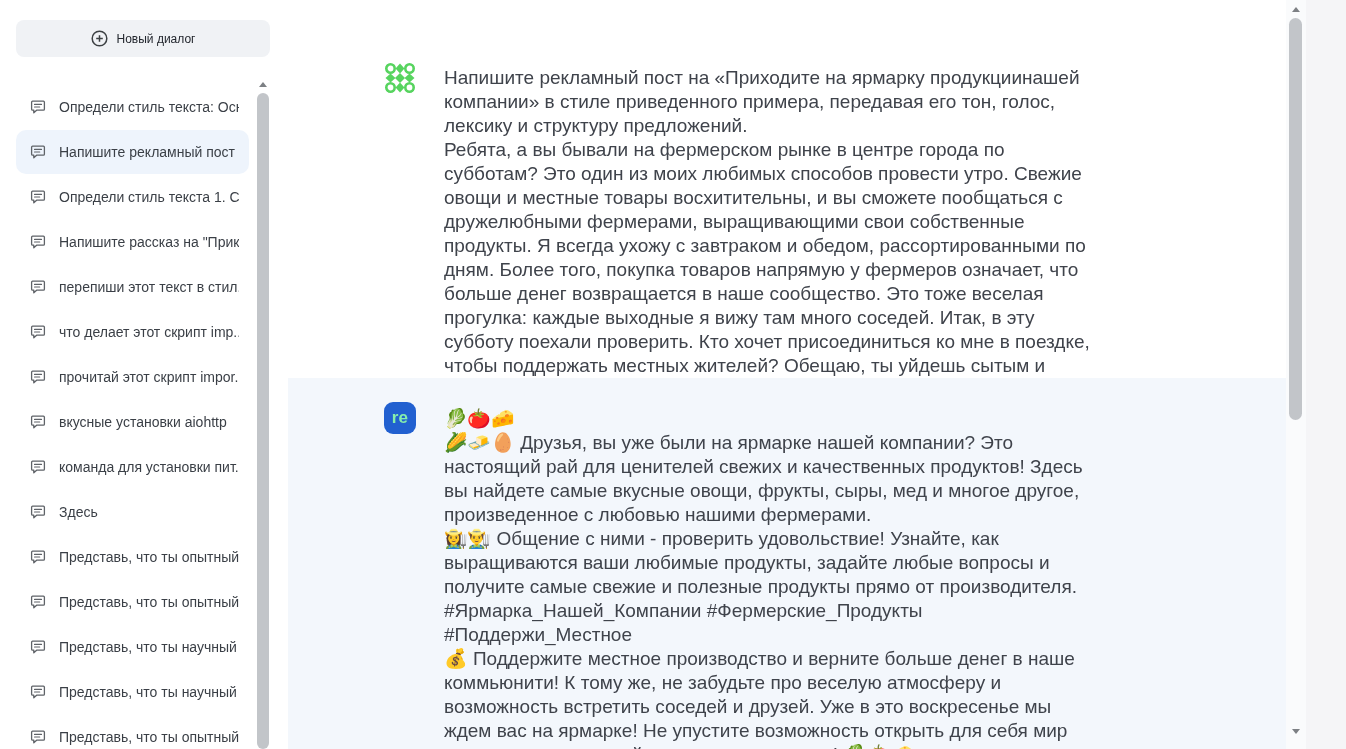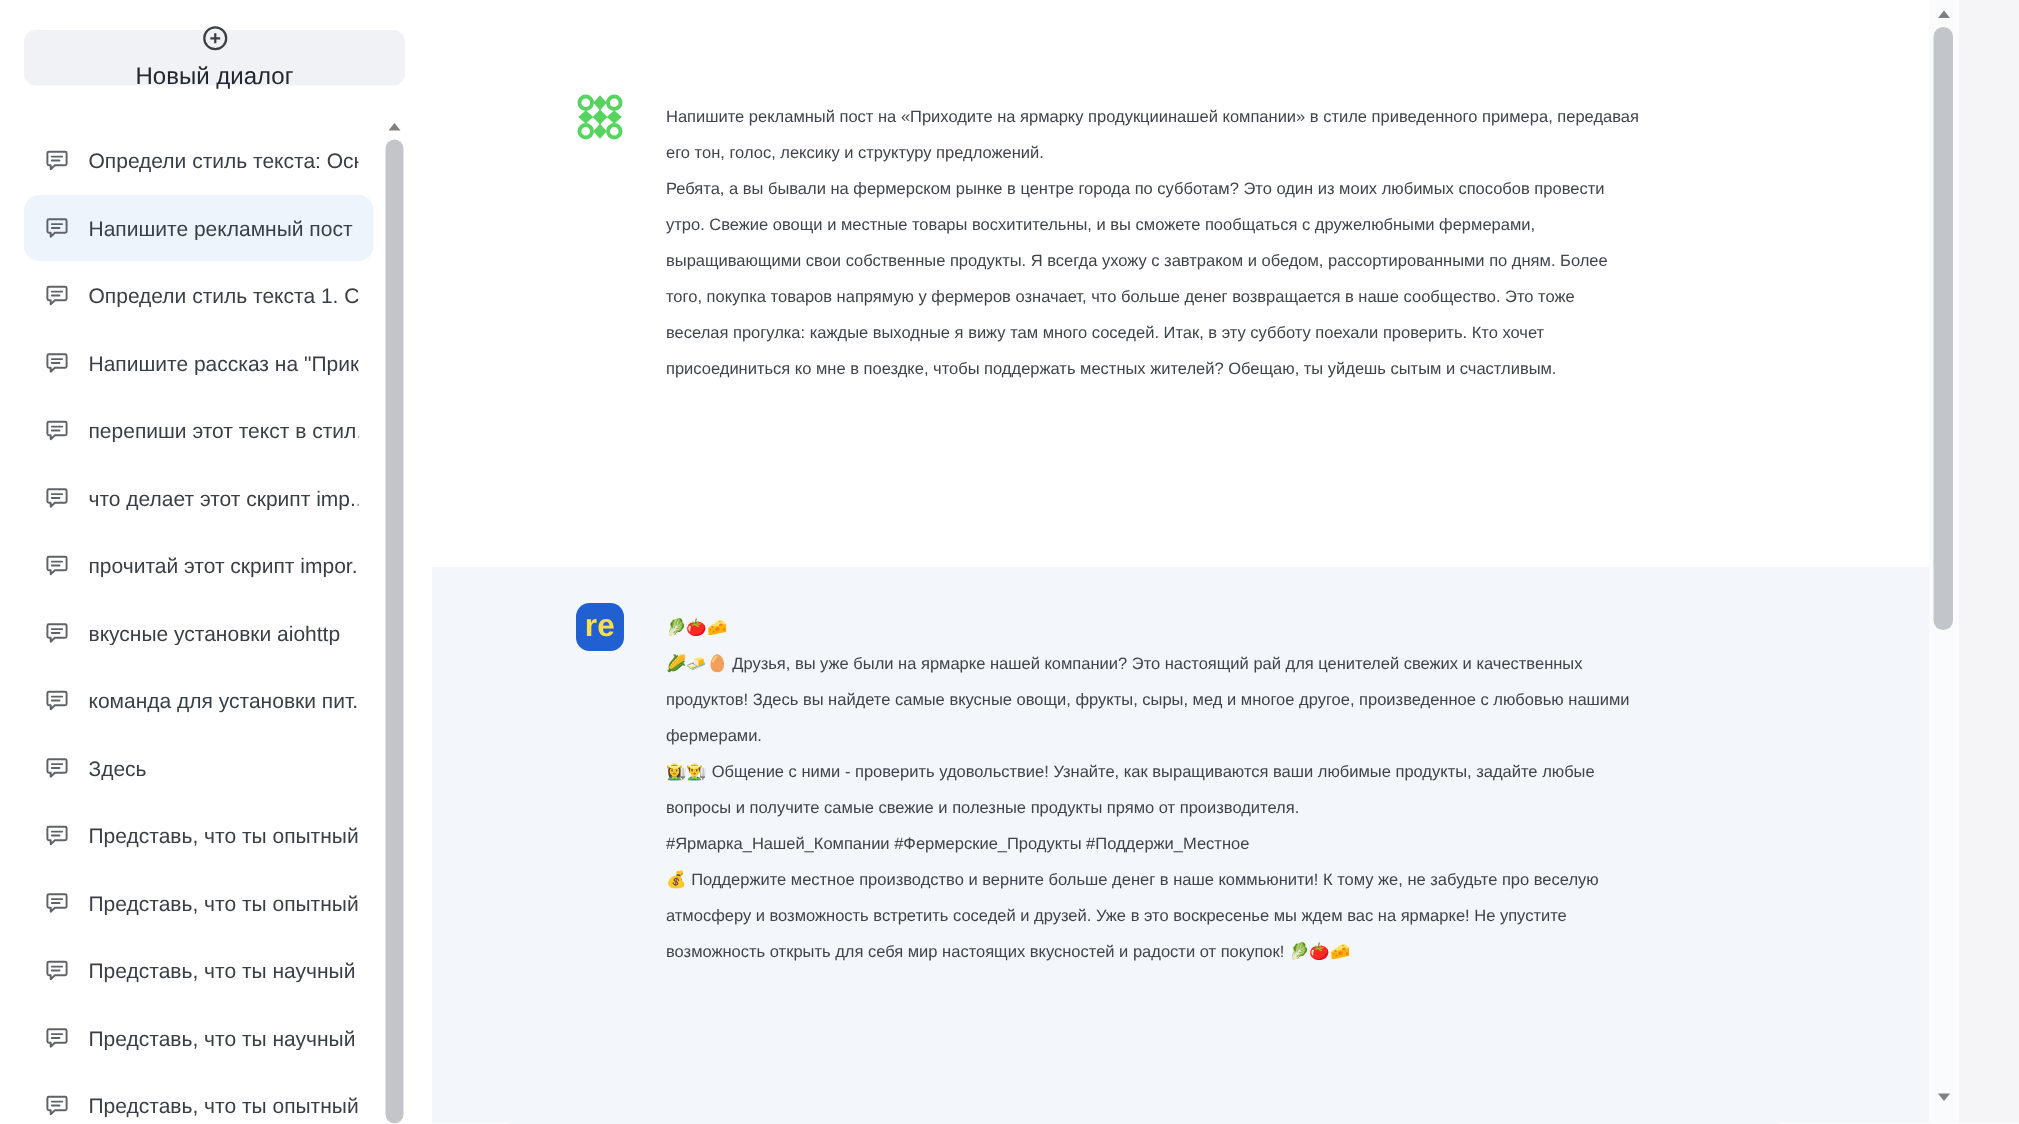--- a/index.html
+++ b/index.html
@@ -6,39 +6,39 @@
   html,body { width:1346px; height:749px; overflow:hidden; background:#fff;
               font-family:"Liberation Sans", sans-serif; }
   .app { position:relative; width:1346px; height:749px; }
 
   
   .sidebar { position:absolute; left:0; top:0; width:288px; height:100%; background:#fff; }
   .new-dialog { position:absolute; left:16px; top:20px; width:254px; height:37px;
                 background:#f0f2f5; border:none; border-radius:8px; cursor:pointer;
                 display:flex; align-items:center; justify-content:center; gap:9px;
                 font-family:"Liberation Sans", sans-serif;
-                font-size:16px; color:#23272e;flex-direction:column; }
+                font-size:12px; color:#23272e; }
   .dialog-list { position:absolute; left:16px; top:85px; width:233px; }
   .dialog-item { height:44px; margin-bottom:1px; display:flex; align-items:center; gap:13px;
                  padding:0 10px 0 14px; border-radius:10px; cursor:pointer; overflow:hidden; }
   .dialog-item.selected { background:#eef4fc; }
   .dialog-item .bubble { flex:0 0 auto; display:flex; }
   .dialog-item .lbl { font-size:14px; color:#3a3f46; white-space:nowrap; overflow:hidden; }
 
   
   .main { position:absolute; left:288px; top:0; width:1018px; height:100%; }
   .user-section { position:relative; width:100%; height:378px; background:#ffffff; }
   .ai-section   { position:absolute; left:0; top:378px; width:100%; height:371px; background:#f3f7fc; }
 
   .avatar { position:absolute; left:96px; width:32px; height:32px; border-radius:8px; overflow:hidden; }
   .avatar-user { top:62px; background:#fff; }
-  .avatar-ai { top:24px; background:#2160d0; color:#fde047; display:flex; align-items:center;
-               justify-content:center; font-weight:bold; font-size:21px; letter-spacing:.2px;
+  .avatar-ai { top:24px; background:#2160d0; color:#86efac; display:flex; align-items:center;
+               justify-content:center; font-weight:bold; font-size:17px; letter-spacing:.2px;
                border-radius:9px; }
-  .msg-text { position:absolute; left:156px; width:650px; font-size:11px; line-height:24px;
+  .msg-text { position:absolute; left:156px; width:650px; font-size:19px; line-height:24px;
               color:#3f434b; }
   .msg-text-user { top:66px; }
   .msg-text-ai { top:29px; }
   .msg-text p { margin:0; }
 
   
   .v-scroll { position:absolute; top:0; width:20px; height:100%; background:#fafbfc; }
   .v-scroll.main-sb { left:1286px; }
   .sb-thumb { position:absolute; left:3px; width:13px; background:#c2c5c9; border-radius:7px; }
   .main-sb .sb-thumb { top:18px; height:402px; }

